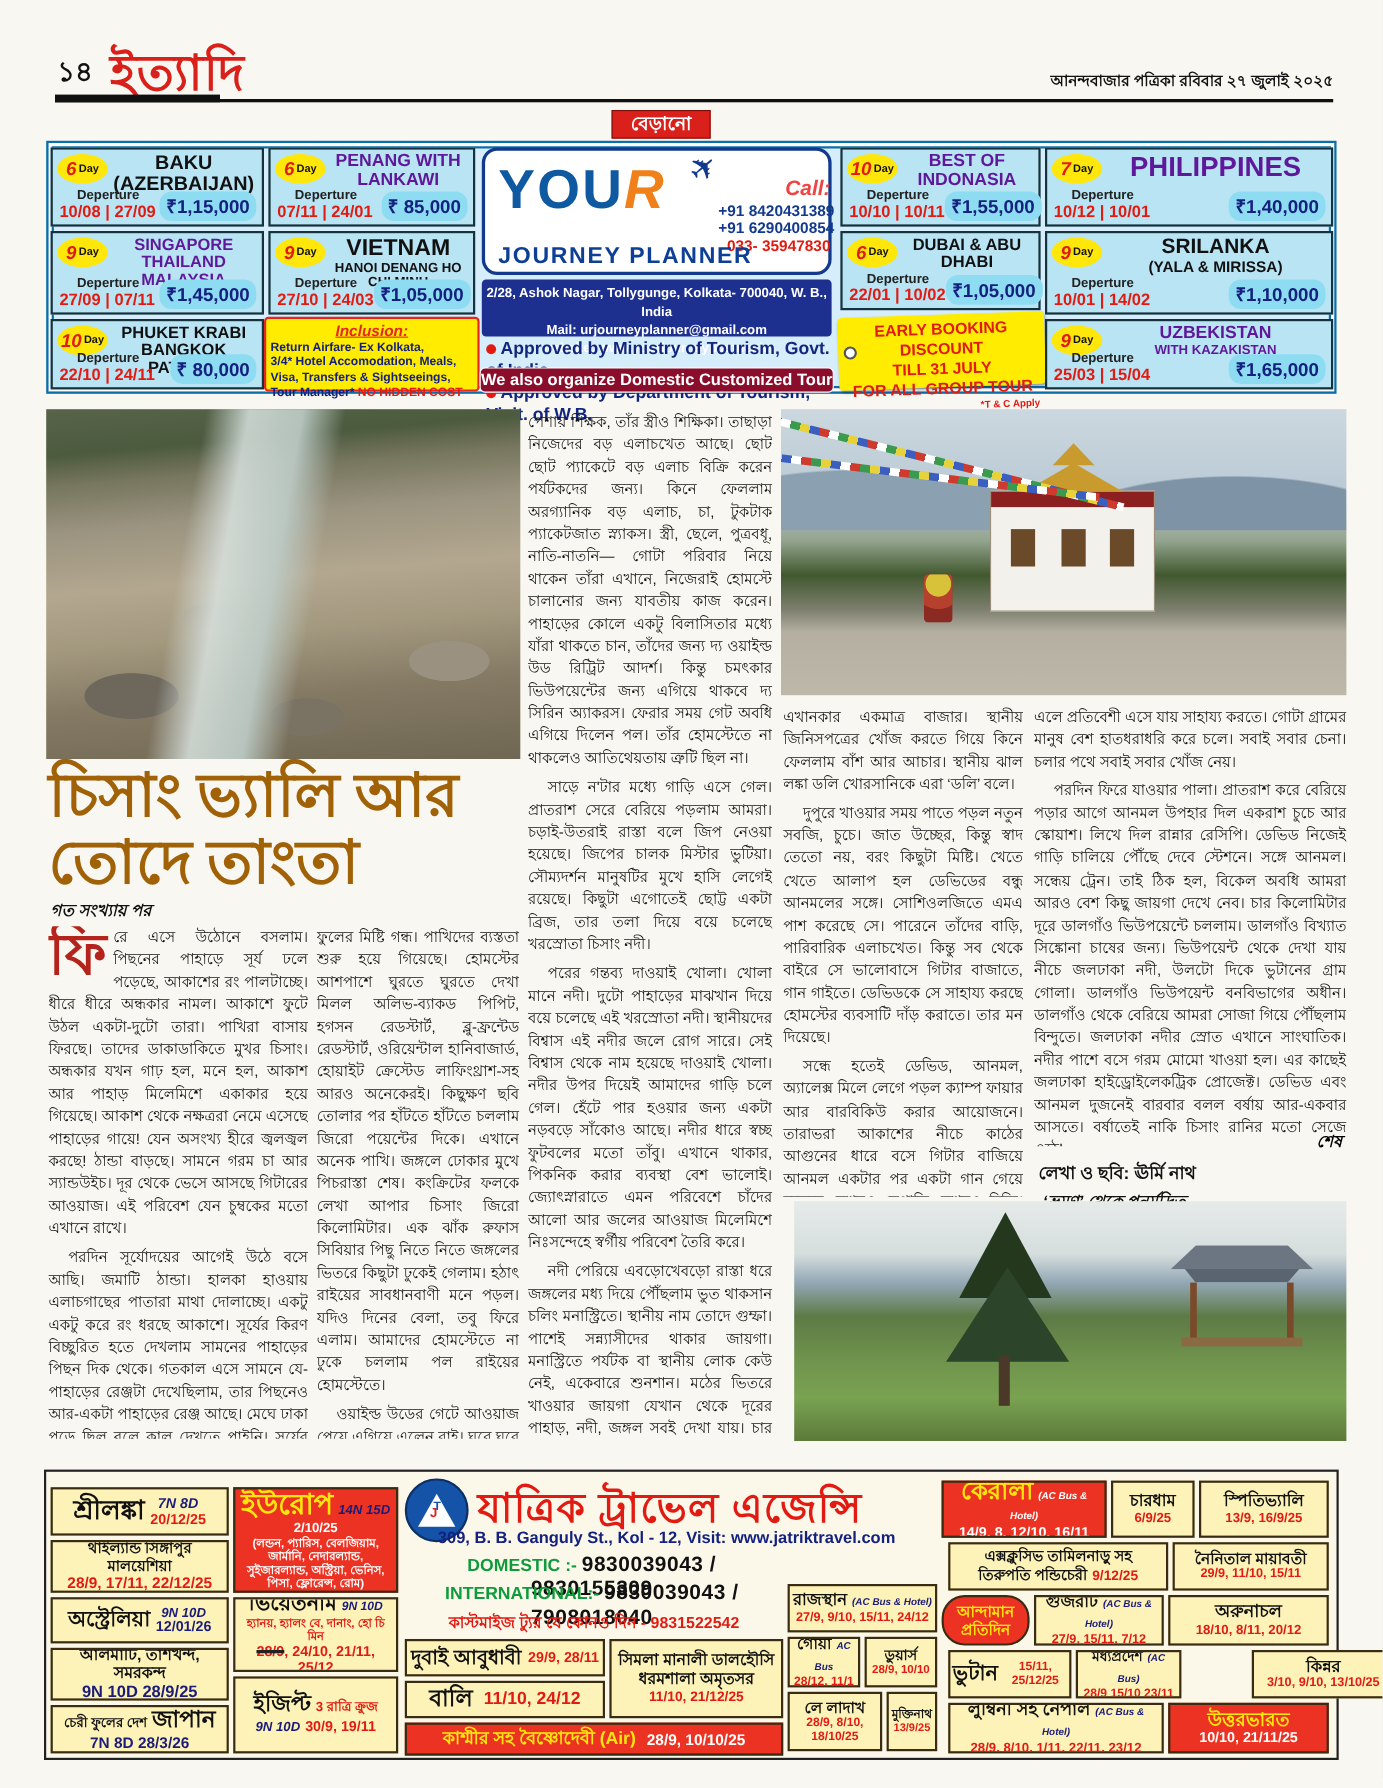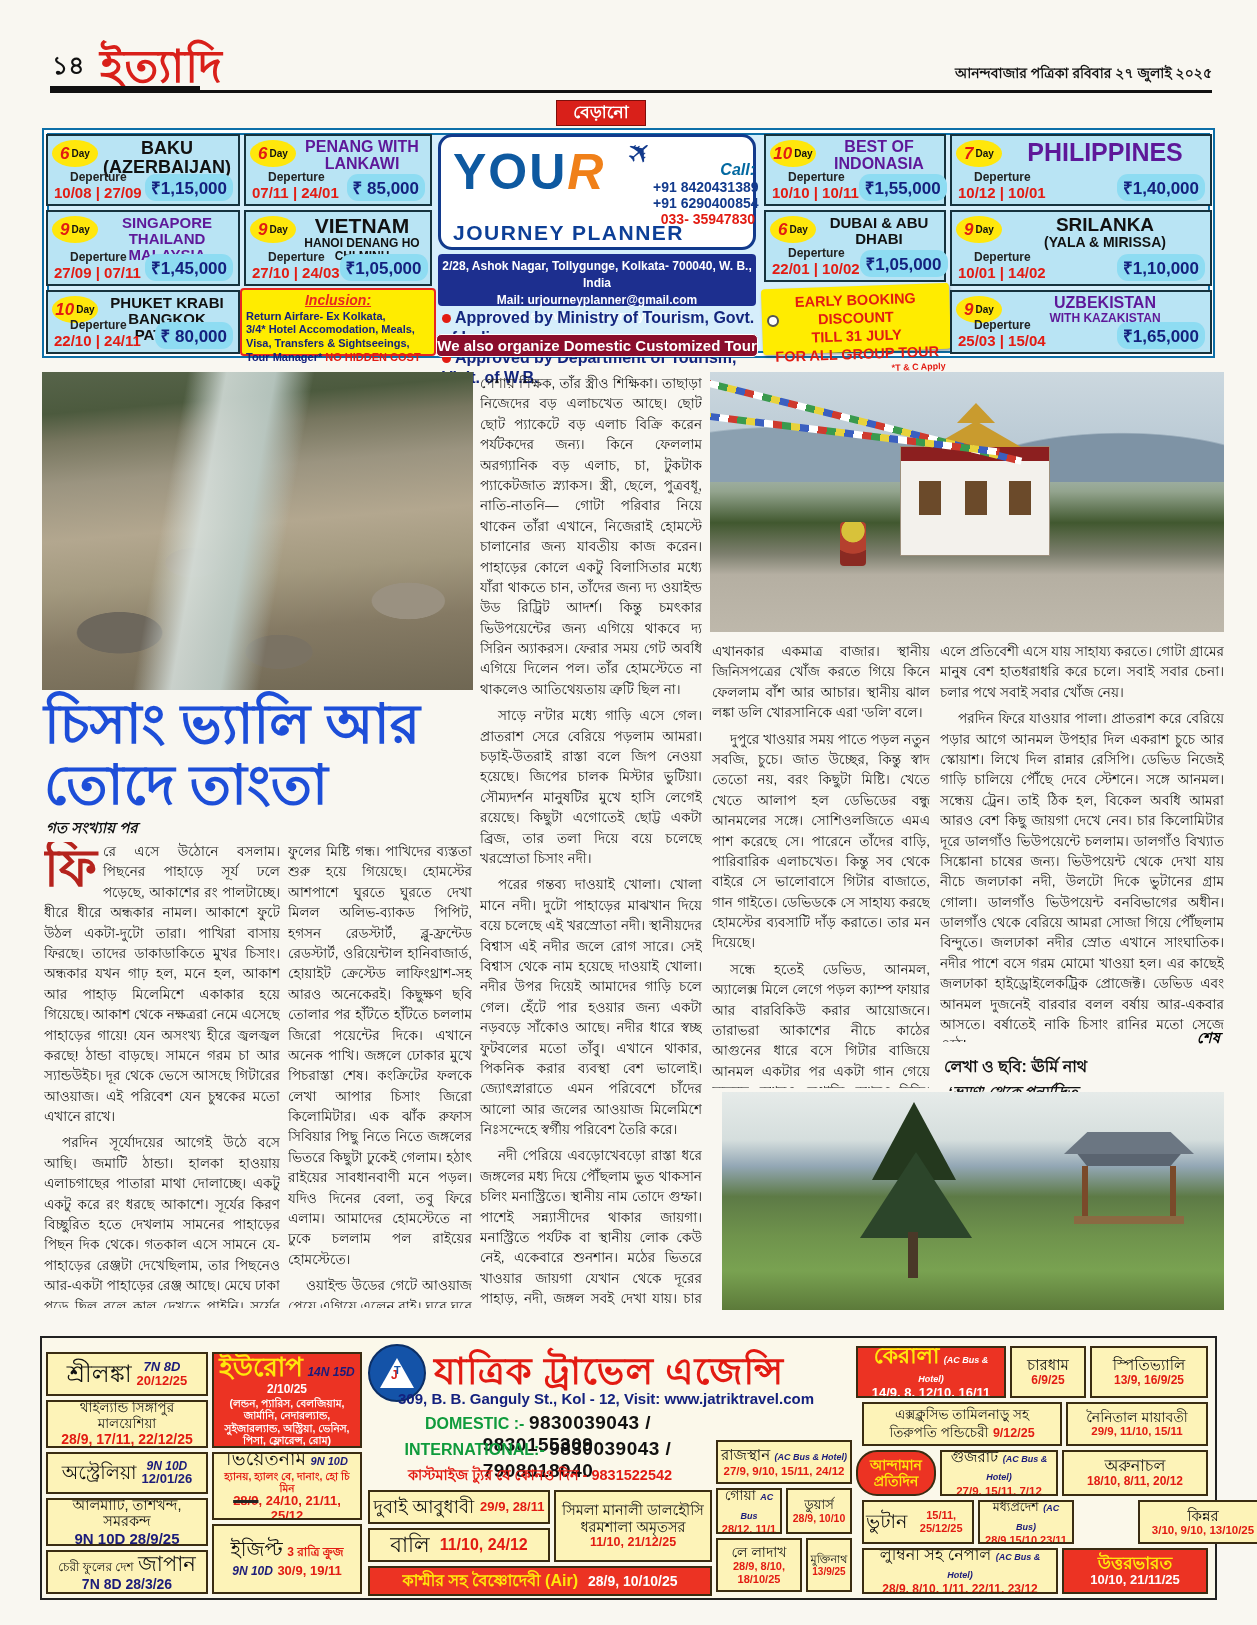--- a/index.html
+++ b/index.html
@@ -25,53 +25,53 @@
   .tsub { display:block; font-size:12px; font-weight:800; }
   .trow { position:absolute; left:6px; right:5px; bottom:3px; display:flex; align-items:flex-end; justify-content:space-between; }
   .tdep { font-size:12px; font-weight:700; color:#222; padding-left:16px; }
   .tdates { font-size:15px; font-weight:800; color:#e21b12; white-space:nowrap; }
   .tprice { background:#8edcf2; border-radius:11px; color:#14217e; font-weight:800; font-size:17px; padding:2px 6px; white-space:nowrap; }
 
   .brandbox { background:#fff; border:3px solid #123a8c; border-radius:14px; }
   .youword { font-size:50px; font-weight:800; color:#0e59a0; letter-spacing:2px; line-height:1; }
   .youword .rr { color:#f08019; font-style:italic; }
   .planeic { font-size:30px; color:#123a8c; transform:rotate(-40deg); display:inline-block; }
-  .calllab { color:#0369a1; font-weight:800; font-style:italic; font-size:16px; }
+  .calllab { color:#ef4444; font-weight:800; font-style:italic; font-size:19px; }
   .phone { color:#123a8c; font-weight:800; font-size:14px; white-space:nowrap; }
   .phone3 { color:#e21b12; font-weight:800; font-size:14px; white-space:nowrap; }
   .jpword { font-size:21px; font-weight:800; color:#0d3f97; letter-spacing:1.5px; }
   .addrstrip { background:#1d2f8f; color:#fff; border-radius:4px; text-align:center; font-size:12px; font-weight:bold; line-height:1.4; padding-top:4px; }
   .approv { font-size:16px; font-weight:800; color:#13267e; line-height:1.25; }
   .reddot { display:inline-block; width:9px; height:9px; border-radius:50%; background:#e21b12; margin-right:4px; }
   .maroon { background:#8a0e2c; color:#fff; font-weight:bold; font-size:15px; text-align:center; border-radius:5px; border:1px solid #fff; line-height:22px; }
   .incl { background:#ffec00; border:2px solid #e82620; border-radius:4px; padding:2px 4px; font-size:11px; font-weight:800; color:#14217e; line-height:1.25; }
   .incl-title { color:#e82620; font-style:italic; font-size:14px; text-align:center; text-decoration:underline; }
   .nhc { color:#e21b12; }
   .early { background:#ffec00; border-radius:4px; transform:rotate(-2deg); text-align:center; padding-top:5px; box-shadow:1px 2px 3px rgba(0,0,0,.35); }
   .early .l1 { color:#e21b12; font-weight:800; font-size:14.5px; line-height:1.25; }
   .early .note { color:#e21b12; font-size:9px; font-weight:bold; text-align:right; padding-right:6px; }
   .taghole { position:absolute; left:5px; top:26px; width:12px; height:12px; background:#fff; border:2px solid #555; border-radius:50%; }
 
   
   .photo { overflow:hidden; }
-  .headline { font-size:55px; font-weight:800; color:#1d4ed8; line-height:1.1; }
+  .headline { font-size:55px; font-weight:800; color:#a16207; line-height:1.1;font-family:Liberation Serif, serif; }
   .kicker { font-size:15px; font-weight:800; font-style:italic; color:#111; }
   .bodycol { font-size:13.6px; line-height:1.5; color:#151515; text-align:justify; overflow:hidden; }
   .bodycol p { margin-bottom:6px; text-indent:18px; }
   .bodycol p.noind { text-indent:0; }
   .dropcap { float:left; font-size:52px; line-height:.85; font-weight:800; color:#b5231d; padding:4px 6px 0 0; }
   .theend { font-size:15px; font-weight:800; font-style:italic; text-align:right; }
   .credit1 { font-size:16px; font-weight:800; color:#111; }
   .credit2 { font-size:15px; font-weight:800; font-style:italic; color:#111; }
 
   
   .bframe { border:2px solid #222; background:#fbf8ea; }
   .bcell { background:#fdf3b8; border:2px solid #3a2c12; display:flex; flex-direction:column; align-items:center; justify-content:center; text-align:center; line-height:1.15; padding:1px 2px; overflow:hidden; }
   .bred { background:#ec3323; }
-  .btitle { font-weight:400; color:#111; }
+  .btitle { font-weight:700; color:#111; }
   .byellow { color:#ffe70c; font-weight:800; }
   .bnd { color:#1b1b7a; font-weight:800; font-style:italic; }
   .bdate { color:#e21b12; font-weight:800; }
   .bdatenavy { color:#1b1b7a; font-weight:800; }
   .bwhite { color:#fff; font-weight:800; }
   .btag { color:#1b1b7a; font-weight:800; font-style:italic; font-size:9px; }
   .strike { text-decoration:line-through; text-decoration-thickness:2.5px; text-decoration-color:#222; }
   .jlogo { width:58px; height:58px; border-radius:50%; background:#1453a8; border:2px solid #0c2f66; position:relative; display:flex; align-items:center; justify-content:center; }
   .jtri { width:0; height:0; border-left:17px solid transparent; border-right:17px solid transparent; border-bottom:30px solid #fff; position:relative; }
   .jlet { position:absolute; top:10px; left:-6px; font-size:12px; font-weight:800; color:#d9201a; }

